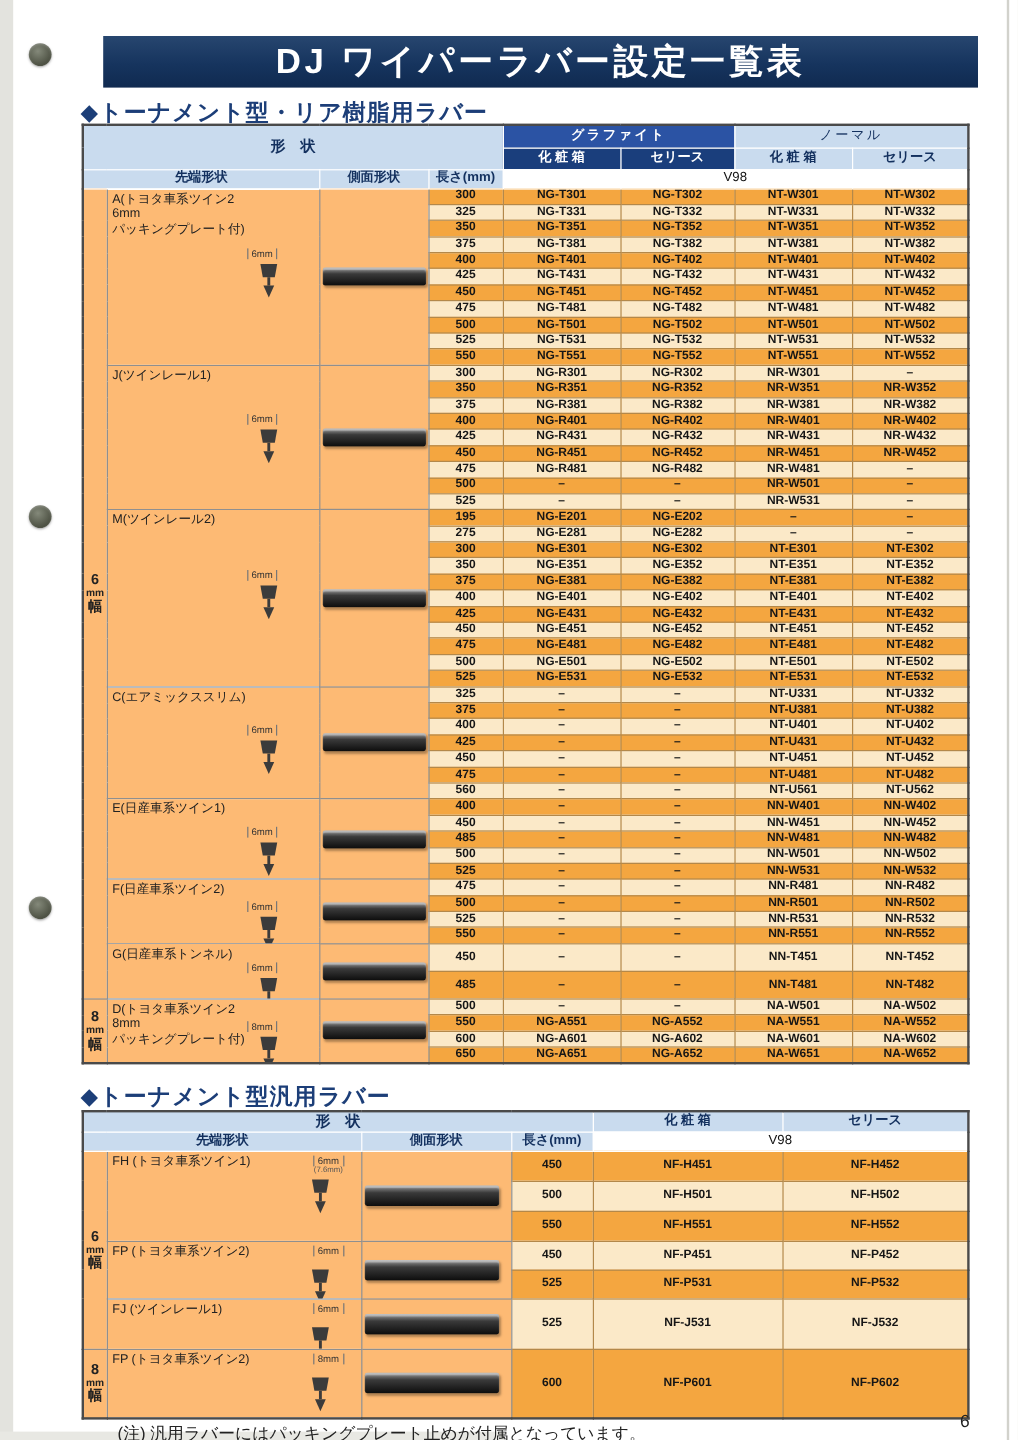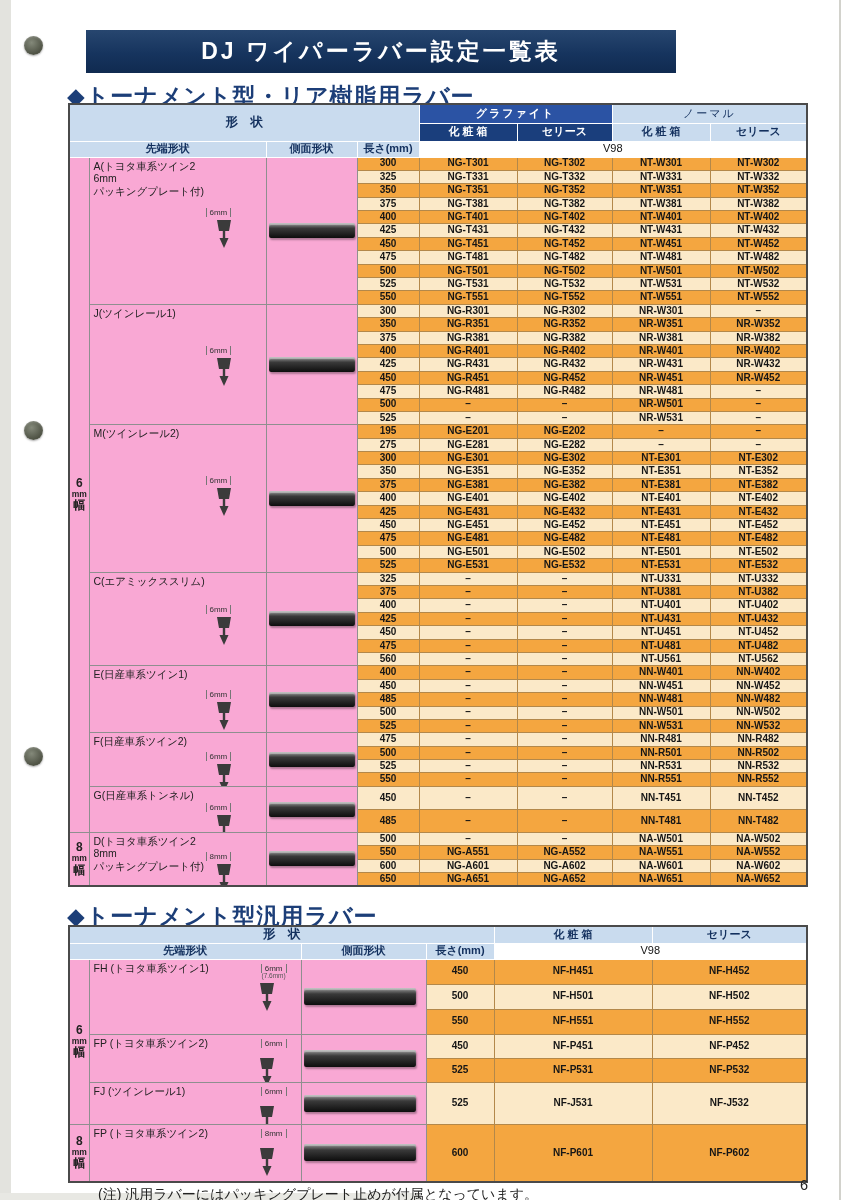--- a/index.html
+++ b/index.html
@@ -3,25 +3,25 @@
 <meta charset="utf-8">
 <style>
   html,body{margin:0;padding:0;}
   body{background:#f0f0ec;font-family:"Liberation Sans","DejaVu Sans",sans-serif;}
   #page{position:relative;width:848px;height:1200px;background:#ffffff;overflow:hidden;}
   .edge-left{position:absolute;left:0;top:0;width:11px;height:1200px;background:#e3e3de;}
   .edge-right{position:absolute;right:7px;top:0;width:2px;height:1200px;background:#d2d2cc;}
   .edge-bottom{position:absolute;left:0;bottom:0;width:420px;height:7px;background:#e8e8e3;}
   .hole{position:absolute;left:24px;width:19px;height:19px;border-radius:50%;
         background:radial-gradient(circle at 40% 35%,#84897a,#4d5143 70%);box-shadow:0 1px 2px rgba(0,0,0,.35), inset 0 1px 2px rgba(255,255,255,.25);}
-  .title-bar{position:absolute;left:86px;top:30px;width:590px;height:43px;
+  .title-bar{position:absolute;left:86px;top:30px;width:729px;height:43px;
         background:linear-gradient(180deg,#27466f 0%,#16345e 55%,#102a50 100%);
-        color:#fff;font-weight:bold;font-size:23px;letter-spacing:3px;
+        color:#fff;font-weight:bold;font-size:29px;letter-spacing:3px;
         display:flex;align-items:center;justify-content:center;}
-  .section-title{position:absolute;left:67px;color:#1c3e78;font-weight:bold;font-size:23px;letter-spacing:1px;}
+  .section-title{position:absolute;left:67px;color:#1c3e78;font-weight:bold;font-size:19px;letter-spacing:1px;}
   #sec1{top:81px;} #sec2{top:901px;}
   table{border-collapse:collapse;table-layout:fixed;position:absolute;left:68px;background:#fff;}
   #t1{top:103px;width:738px;} #t2{top:925px;width:738px;}
   table,td,th{border:1px solid #8f8f8f;}
   table{border:2px solid #4a4a4a;}
   th{padding:0;font-size:11px;line-height:1.05;}
   td{padding:0;font-size:10px;line-height:1.05;}
   thead th{border:1px solid #ffffff;}
   .hshape{background:#c9dbee;color:#13305e;font-weight:bold;font-size:12.5px;}
   .hgra{background:#2b53a4;color:#ffffff;font-weight:bold;letter-spacing:2px;}
@@ -36,21 +36,21 @@
   #t2 thead tr:nth-child(1){height:17px;}
   #t2 thead tr:nth-child(2){height:16px;}
   #t1 tbody tr{height:13.4px;}
   #t1 tbody tr.tall{height:23px;margin-top:20px;}
   .rh0{height:25px;} .rh1{height:24px;} .rh2{height:42px;margin-top:12px;} .rh3{height:58px;}
   td.len,td.pn{text-align:center;vertical-align:middle;border:1px solid #b3884a;color:#161616;}
   td.len{font-weight:600;}
   td.pn{font-weight:700;}
   tr.or td.len,tr.or td.pn{background:#f4a640;}
   tr.cr td.len,tr.cr td.pn{background:#fbe9c8;}
-  td.wcol,td.tipcell,td.sidecell{background:#f9a8d4;border:1px solid #8f8f8f;}
+  td.wcol,td.tipcell,td.sidecell{background:#fdba74;border:1px solid #8f8f8f;}
   td.wcol{text-align:center;vertical-align:middle;color:#222;}
   td.wcol div{font-size:12px;font-weight:bold;line-height:1.1;}
   td.wcol div.wunit{font-size:8.5px;font-weight:bold;}
   td.tipcell{position:relative;vertical-align:top;overflow:hidden;}
   .seclabel{white-space:pre-line;font-size:10.5px;color:#222;padding:2px 0 0 4px;line-height:1.2;}
   .dimwrap{position:absolute;white-space:nowrap;}
   #t1 .dimwrap{left:116px;top:34%;}
   #t2 .dimwrap{right:14px;top:3px;}
   .dim{font-size:8px;color:#333;border-left:1px solid #777;border-right:1px solid #777;padding:0 3px;}
   .dimnote{font-size:6.5px;color:#555;display:block;text-align:center;}

